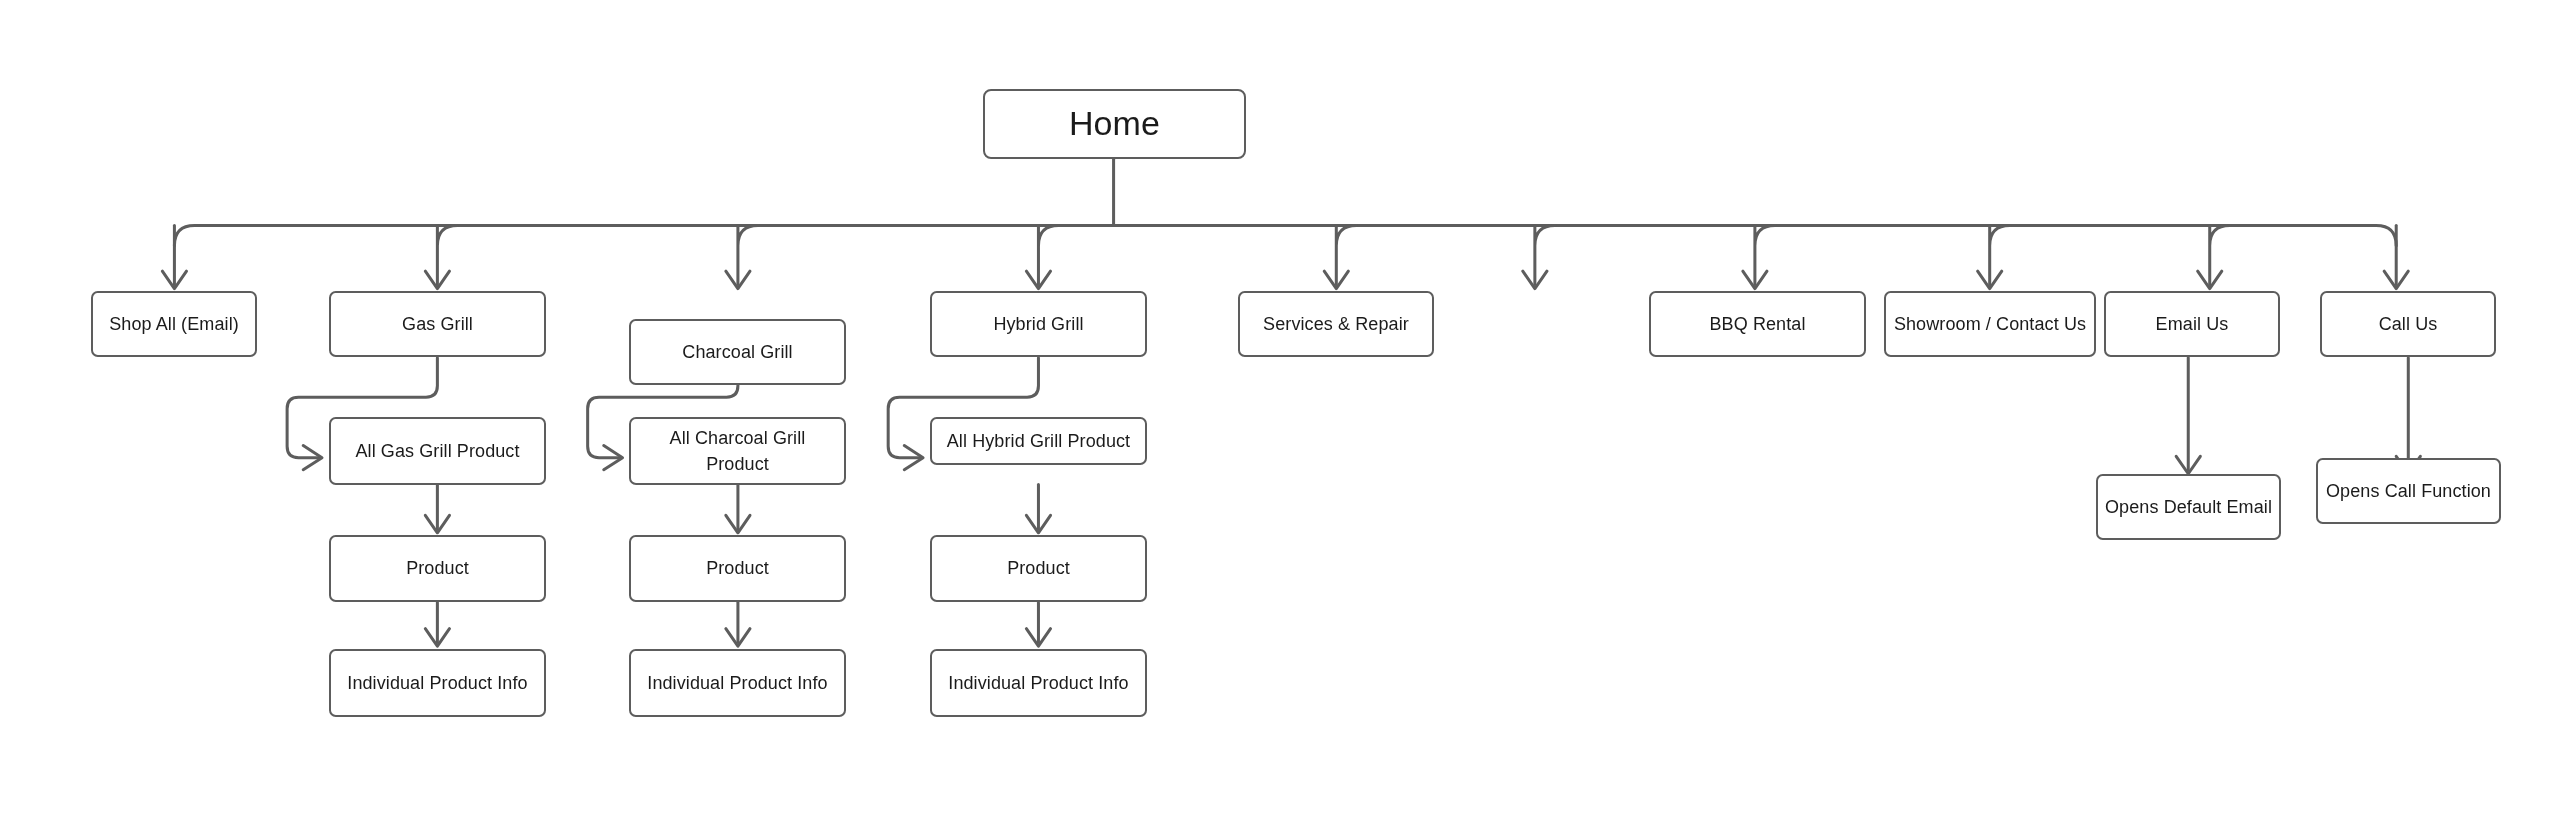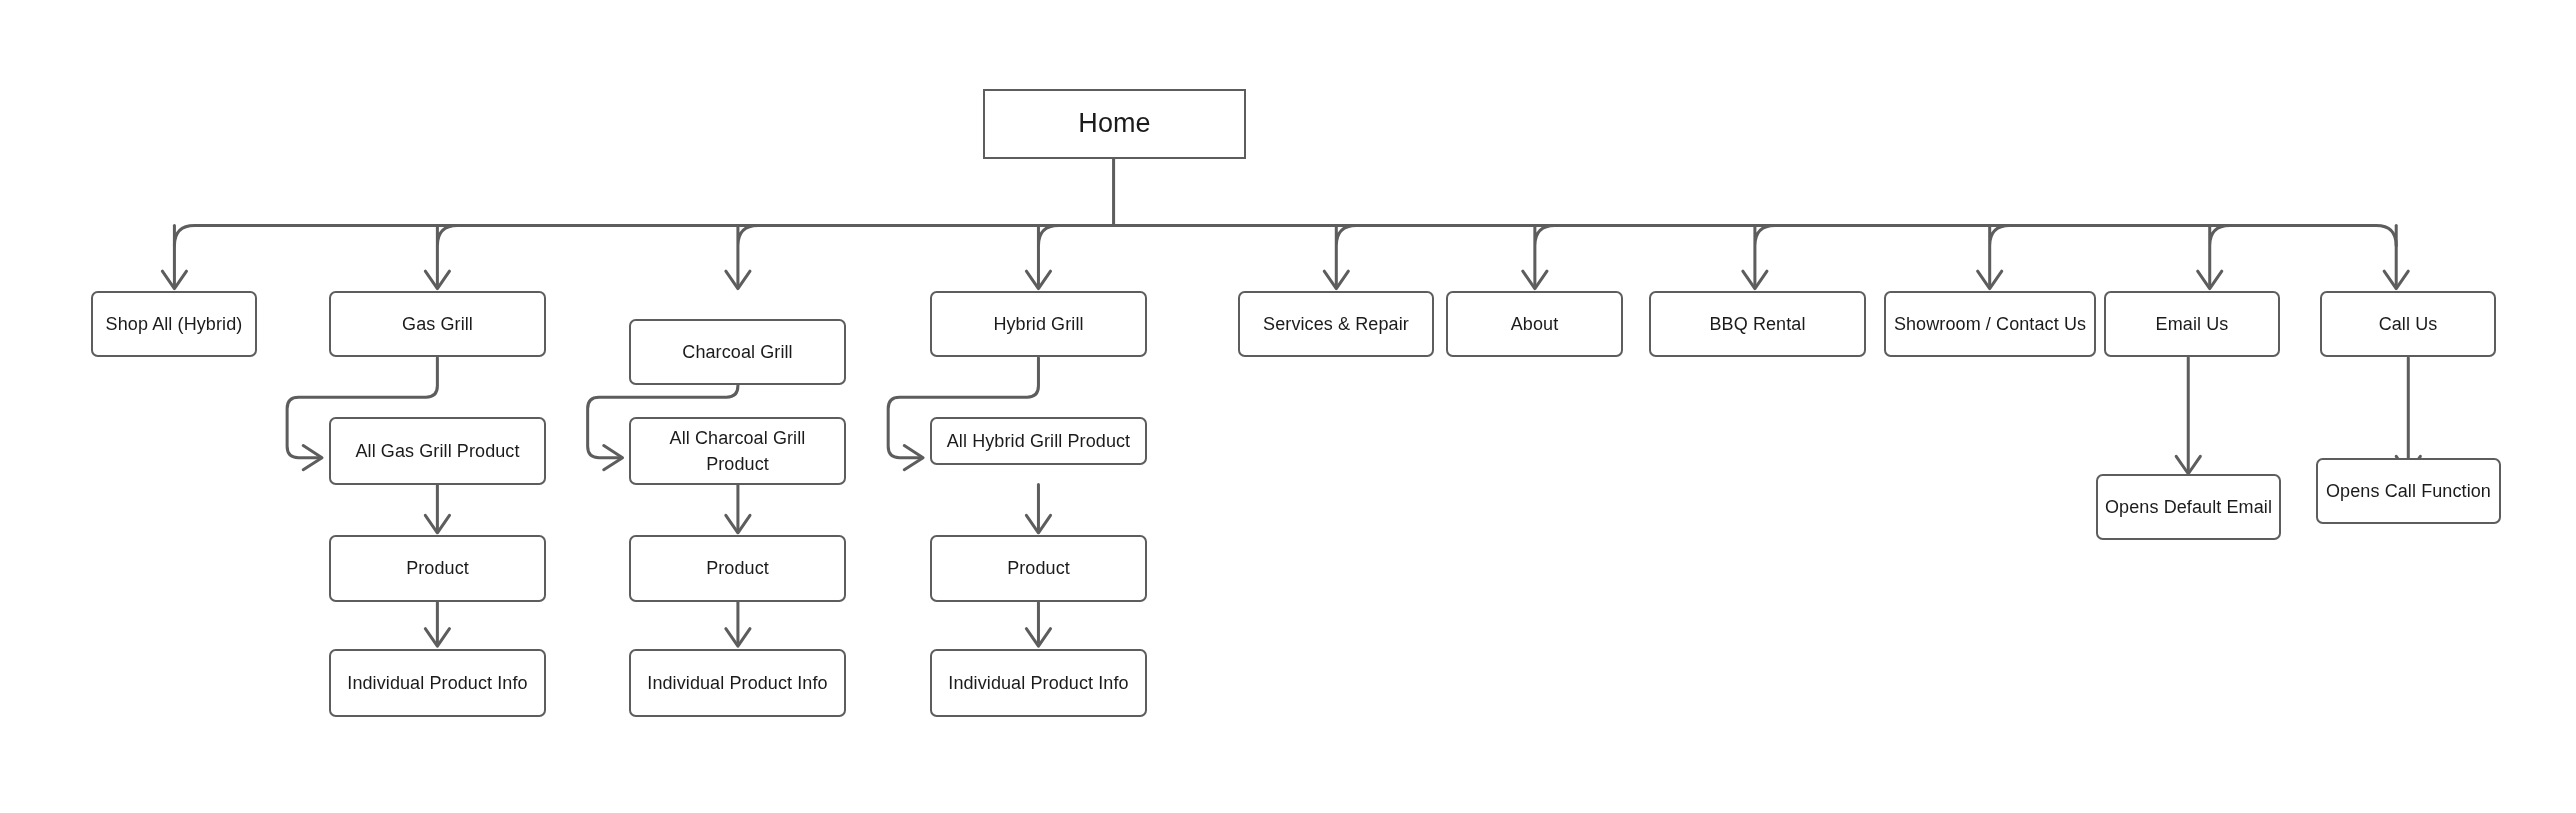--- a/index.html
+++ b/index.html
@@ -38,22 +38,22 @@
     justify-content: center;
     text-align: center;
     color: #1b1b1b;
     font-family: "Liberation Sans", sans-serif;
     font-size: 18px;
     line-height: 1.45;
     padding: 2.7px 5.4px;
     letter-spacing: 0.1px;
   }
   .node.root {
-    font-size: 27px;
-    border-radius: 0;
+    font-size: 34px;
+    border-radius: 8px;
   }
   .node .label {
     display: block;
     width: 100%;
   }
 </style>
 </head>
 <body>
 
 <div id="canvas">
@@ -117,42 +117,39 @@
       <path d="M3572,680 L3590,706 L3608,680"></path>
 
     </g>
   </svg>
 
   <div class="node root" style="left:983px; top:89px; width:263px; height:70px;">
     <span class="label">Home</span>
   </div>
 
   <div class="node" style="left:91px; top:291px; width:166px; height:66px;">
-    <span class="label">Shop All (Hybrid)</span>
+    <span class="label">Shop All (Email)</span>
   </div>
 
   <div class="node" style="left:329px; top:291px; width:217px; height:66px;">
     <span class="label">Gas Grill</span>
   </div>
 
   <div class="node" style="left:629px; top:287px; width:217px; height:66px;margin-top:32px;">
     <span class="label">Charcoal Grill</span>
   </div>
 
   <div class="node" style="left:930px; top:291px; width:217px; height:66px;">
     <span class="label">Hybrid Grill</span>
   </div>
 
   <div class="node" style="left:1238px; top:291px; width:196px; height:66px;">
     <span class="label">Services &amp; Repair</span>
   </div>
 
-  <div class="node" style="left:1446px; top:291px; width:177px; height:66px;">
-    <span class="label">About</span>
-  </div>
 
   <div class="node" style="left:1649px; top:291px; width:217px; height:66px;">
     <span class="label">BBQ Rental</span>
   </div>
 
   <div class="node" style="left:1884px; top:291px; width:212px; height:66px;">
     <span class="label">Showroom / Contact Us</span>
   </div>
 
   <div class="node" style="left:2104px; top:291px; width:176px; height:66px;">

